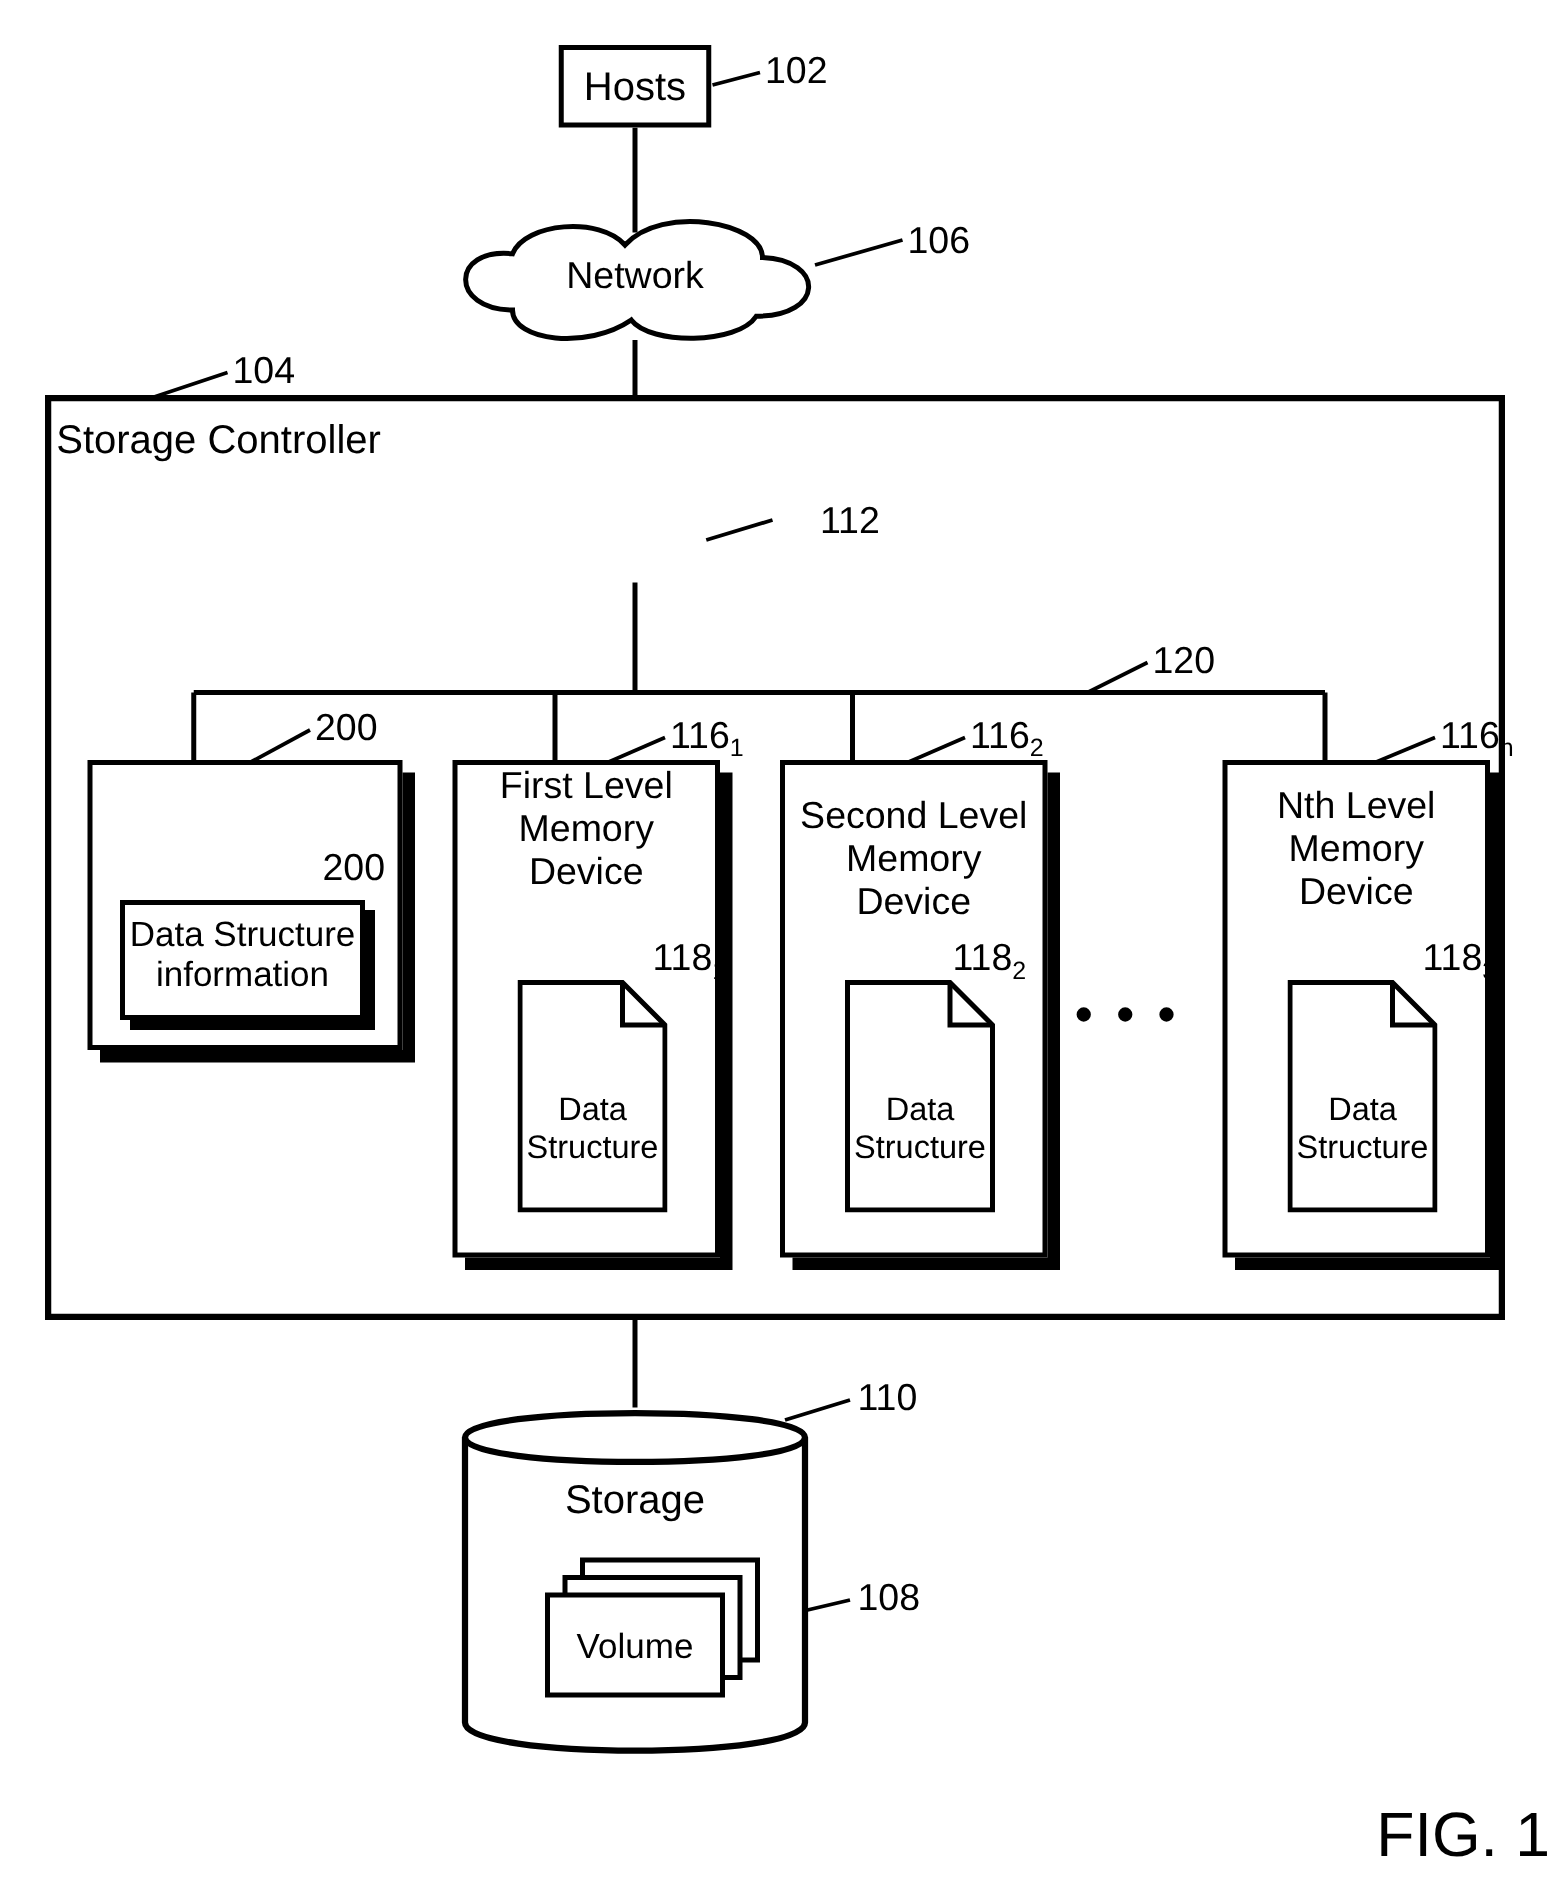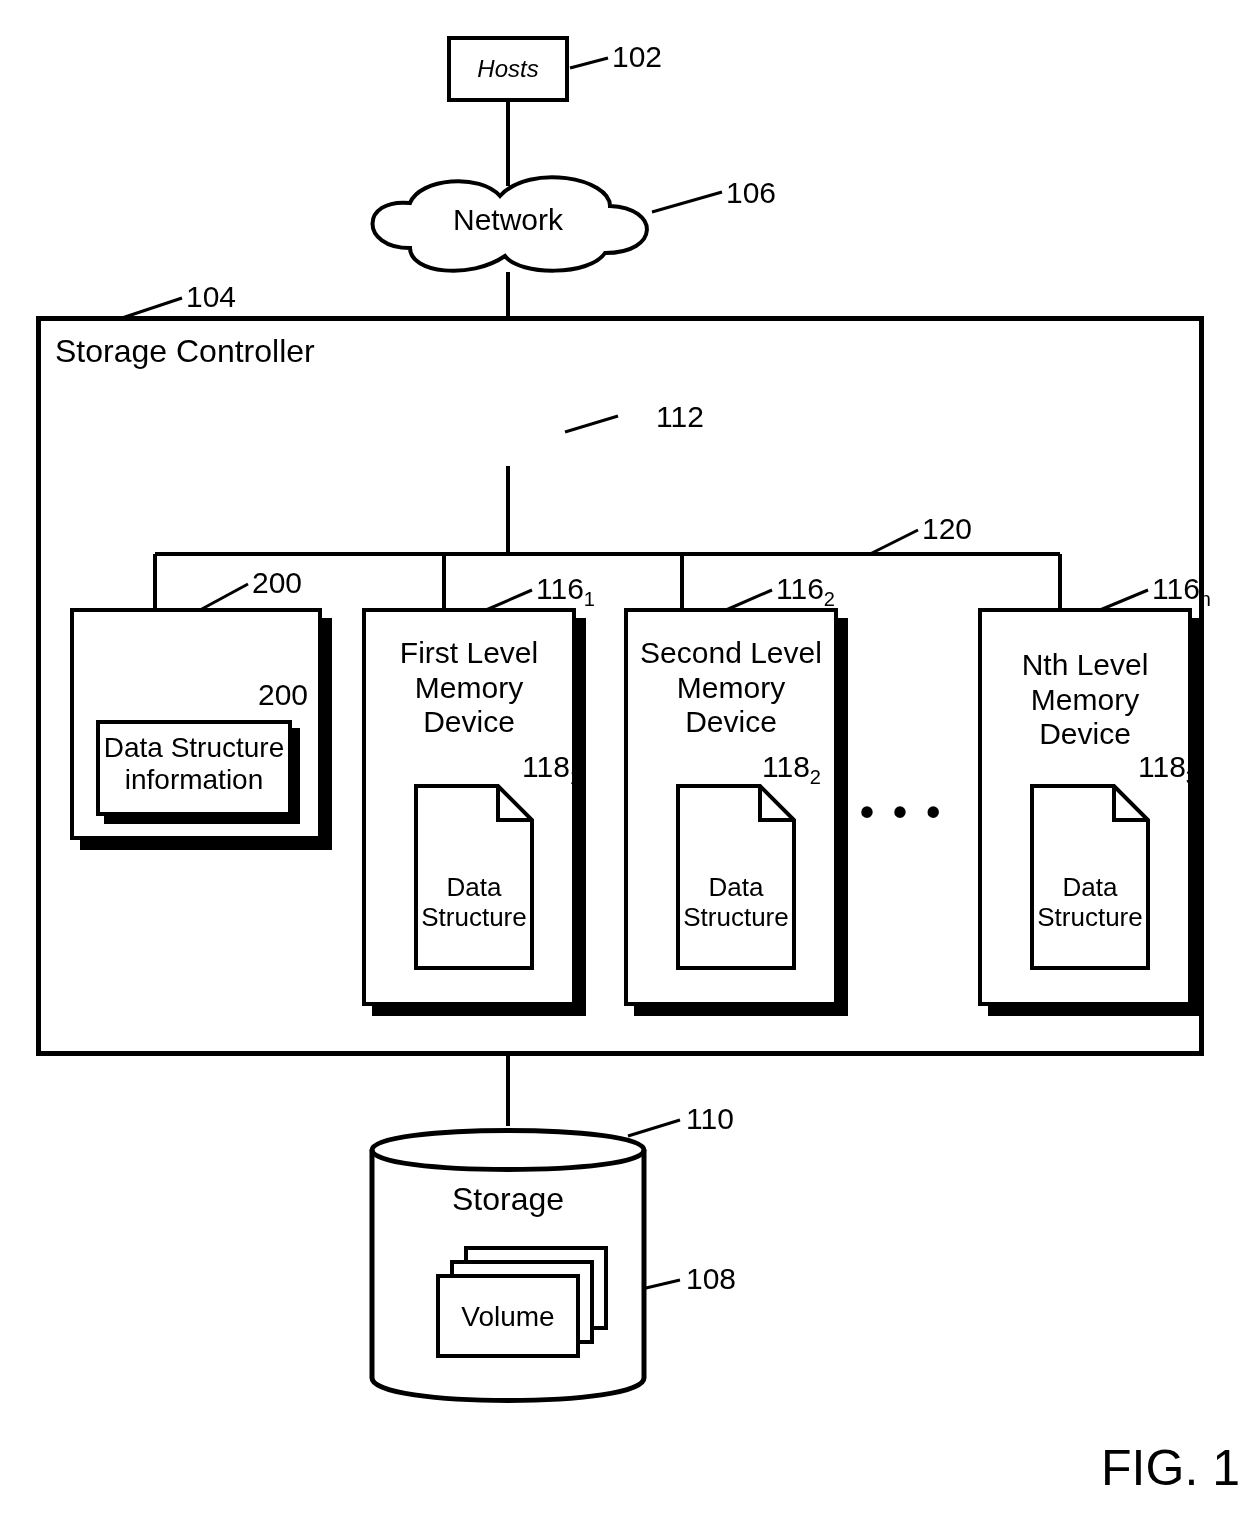--- a/index.html
+++ b/index.html
@@ -17,21 +17,21 @@
   .abs { position: absolute; }
   .box {
     border: 4px solid #000;
     background: #fff;
     display:flex;
     align-items:center;
     justify-content:center;
     text-align:center;
     box-sizing:border-box;
   }
-  .label { font-size: 24px; font-style: italic; }
+  .label { font-size: 32px; }
   .ref   { font-size: 30px; }
   .sub   { font-size: 20px; vertical-align: sub; }
   .shadow-box {
     border: 4px solid #000;
     box-shadow: 10px 10px 0 #000;
     background:#fff;
     box-sizing:border-box;
   }
   .inner-label {
     font-size:30px;
@@ -107,40 +107,40 @@
   </div>
   <div class="abs ref" style="left:612px; top:40px;">102</div>
 
   <svg class="abs" style="left:350px; top:168px; width:316px; height:110px;" viewBox="0 0 316 110">
     <path d="M60 80 C10 80 10 30 60 35 C70 10 130 5 150 28 C180 -5 260 10 260 38 C310 40 310 85 255 85 C240 108 170 108 155 88 C120 112 60 105 60 80 Z" fill="#fff" stroke="#000" stroke-width="4"></path>
     <text x="158" y="62" text-anchor="middle" font-size="30" font-family="Trebuchet MS, Arial"><tspan>Network</tspan></text>
   </svg>
   <div class="abs ref" style="left:726px; top:176px;">106</div>
 
   <div class="abs" style="left:36px; top:316px; width:1168px; height:740px; border:5px solid #000; box-sizing:border-box;">
-    <div class="abs" style="left:14px; top:12px; font-size:32px;">Storage Controller</div>
+    <div class="abs" style="left:4px; top:12px; font-size:32px;">Storage Controller</div>
   </div>
   <div class="abs ref" style="left:186px; top:280px;">104</div>
 
   <div class="abs ref" style="left:656px; top:400px;">112</div>
 
   <div class="abs ref" style="left:922px; top:512px;">120</div>
 
   <div class="abs shadow-box" style="left:70px; top:608px; width:252px; height:232px;">
 
     <div class="abs shadow-box" style="left:22px; top:108px; width:196px; height:96px; box-shadow:8px 8px 0 #000;">
       <div class="inner-label" style="padding-top:8px; white-space:pre-line; font-size:28px;">Data Structure
 information</div>
     </div>
   </div>
   <div class="abs ref" style="left:252px; top:566px;">200</div>
   <div class="abs ref" style="left:258px; top:678px;">200</div>
 
   <div class="abs shadow-box" style="left:362px; top:608px; width:214px; height:398px;">
-    <div class="inner-label" style="padding-top:24px; white-space:pre-line;">First Level
+    <div class="inner-label" style="white-space:pre-line;">First Level
 Memory
 Device</div>
 
     <svg class="abs" style="left:48px; top:172px; width:120px; height:186px;" viewBox="0 0 120 186">
       <path d="M2 2 H84 L118 36 V184 H2 Z" fill="#fff" stroke="#000" stroke-width="4"></path>
       <path d="M84 2 V36 H118" fill="none" stroke="#000" stroke-width="4"></path>
       <text x="60" y="112" text-anchor="middle" font-size="26" font-family="Trebuchet MS, Arial">
         <tspan x="60" dy="0">Data</tspan><tspan x="60" dy="30">Structure</tspan>
       </text>
     </svg>
@@ -159,21 +159,21 @@
         <tspan x="60" dy="0">Data</tspan><tspan x="60" dy="30">Structure</tspan>
       </text>
     </svg>
   </div>
   <div class="abs" style="left:776px; top:572px; font-size:30px;"><span>116</span><span class="sub">2</span></div>
   <div class="abs" style="left:762px; top:750px; font-size:30px;"><span>118</span><span class="sub">2</span></div>
 
   <div class="abs" style="left:860px; top:790px; font-size:40px; letter-spacing:4px; font-weight:bold;">• • •</div>
 
   <div class="abs shadow-box" style="left:978px; top:608px; width:214px; height:398px;">
-    <div class="inner-label" style="padding-top:36px; white-space:pre-line;">Nth Level
+    <div class="inner-label" style="padding-top:16px; white-space:pre-line;">Nth Level
 Memory
 Device</div>
     <svg class="abs" style="left:48px; top:172px; width:120px; height:186px;" viewBox="0 0 120 186">
       <path d="M2 2 H84 L118 36 V184 H2 Z" fill="#fff" stroke="#000" stroke-width="4"></path>
       <path d="M84 2 V36 H118" fill="none" stroke="#000" stroke-width="4"></path>
       <text x="60" y="112" text-anchor="middle" font-size="26" font-family="Trebuchet MS, Arial">
         <tspan x="60" dy="0">Data</tspan><tspan x="60" dy="30">Structure</tspan>
       </text>
     </svg>
   </div>

